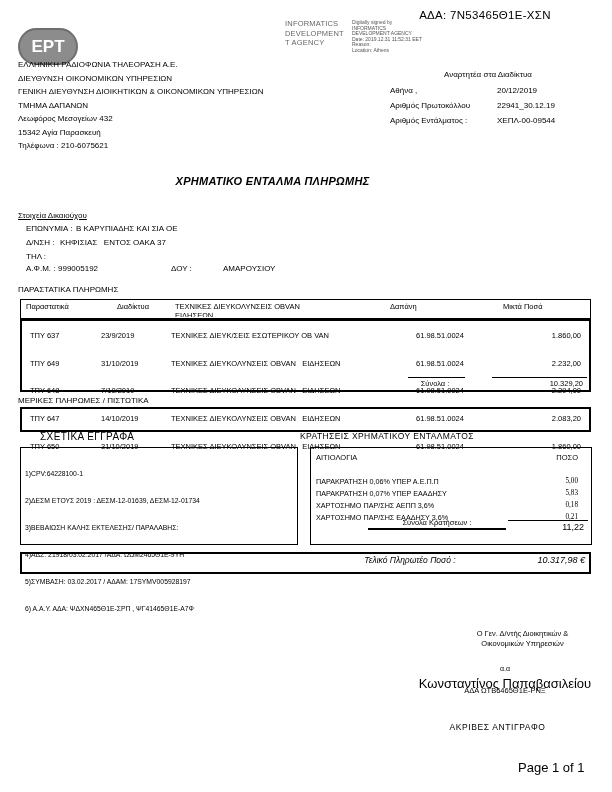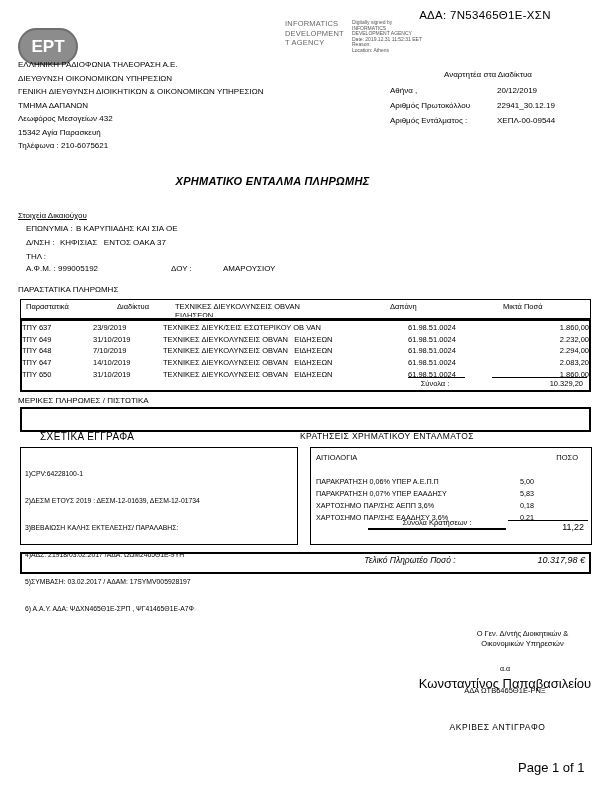--- a/index.html
+++ b/index.html
@@ -31,41 +31,41 @@
   .fs8{font-size:8px;padding-left:8px;}
   .b-r1{top:224px;} .b-r2{top:238px;} .b-r3{top:252px;} .b-r4{top:264px;}
 
   
   .inv-label{left:18px; top:285px; font-size:8px;}
   .inv-head-box{left:20px; top:299px; width:569px; height:18px; border:1px solid #000;}
   .inv-head{font-size:7.5px; top:302px;}
   .inv-head2-clip{left:175px; top:311px; width:220px; height:6px; overflow:hidden; font-size:7.5px;}
   .inv-body-box{left:20px; top:319px; width:567px; height:69px; border:2px solid #000;}
   table.inv{width:100%; border-collapse:collapse; table-layout:fixed; font-size:7.5px; margin-top:1px;}
-  table.inv td{padding:0; height:11.6px; white-space:pre; overflow:hidden; vertical-align:middle;}
+  table.inv td{padding:8px; height:11.6px; white-space:pre; overflow:hidden; vertical-align:middle;}
   td.c1{padding-left:4px;} td.c5{text-align:right; padding-right:4px;}
   .tot-line1{left:408px; top:377px; width:57px; border-top:1.5px solid #000;}
   .tot-label{left:404px; top:378.5px; width:62px; font-size:7.5px; text-align:center;}
   .tot-line2{left:492px; top:377px; width:95px; border-top:1.5px solid #000;}
   .tot-value{left:492px; top:378.5px; width:91px; font-size:7.5px; text-align:right;}
 
   
   .partial-label{left:18px; top:396px; font-size:8px;}
   .partial-box{left:20px; top:407px; width:567px; height:21px; border:2px solid #000;}
 
   
   .docs-head{left:40px; top:431px; font-size:10px; letter-spacing:.4px;}
   .ded-head{left:300px; top:431px; font-size:8.5px; letter-spacing:.4px;}
   .docs-box{left:20px; top:447px; width:276px; height:96px; border:1.5px solid #000;}
   .docs-lines{left:25px; top:451px; width:270px; font-size:6.8px; line-height:9px; white-space:pre;}
   .ded-box{left:310px; top:447px; width:280px; height:96px; border:1.5px solid #000;}
   .ded-col-reason{left:316px; top:453px; font-size:7.5px;}
   .ded-col-amount{left:548px; top:453px; width:30px; font-size:7.5px; text-align:right;}
   .ded-reason{left:316px; width:220px; font-size:7.2px;}
-  .ded-amount{left:520px; width:58px; font-size:7.2px; }
+  .ded-amount{left:520px; width:58px; font-size:7.2px; text-align:right;font-family:Liberation Serif, serif;}
   .d-r1{top:477px;} .d-r2{top:489px;} .d-r3{top:501px;} .d-r4{top:513px;}
   .ded-total-label{left:368px; top:518px; width:138px; font-size:7.5px; text-align:center;
                    border-bottom:2px solid #000; padding-bottom:1px;}
   .ded-total-line{left:508px; top:520px; width:80px; border-top:1.5px solid #000;}
   .ded-total-value{left:508px; top:522px; width:76px; font-size:9px; text-align:right;}
 
   
   .final-box{left:20px; top:552px; width:567px; height:18px; border:2px solid #000;}
   .final-label{left:330px; top:555px; width:160px; font-size:8.5px; font-style:italic; text-align:center;}
   .final-value{left:500px; top:555px; width:85px; font-size:9px; font-style:italic; text-align:right;}

